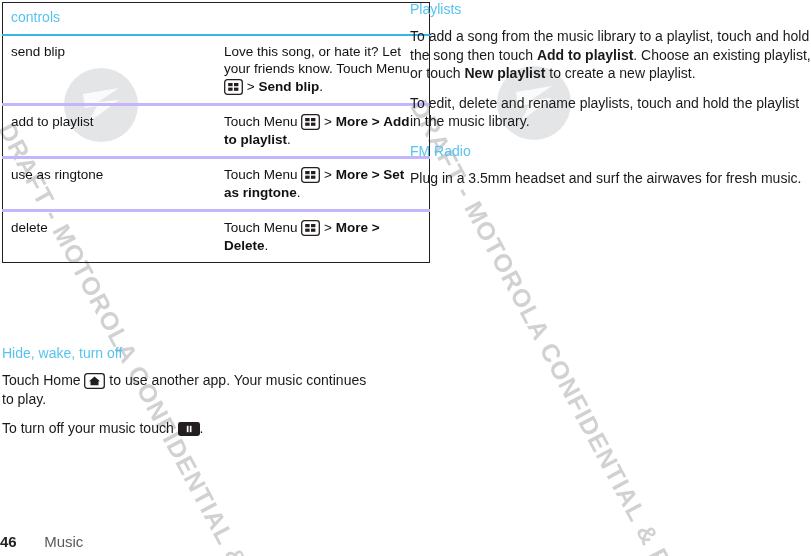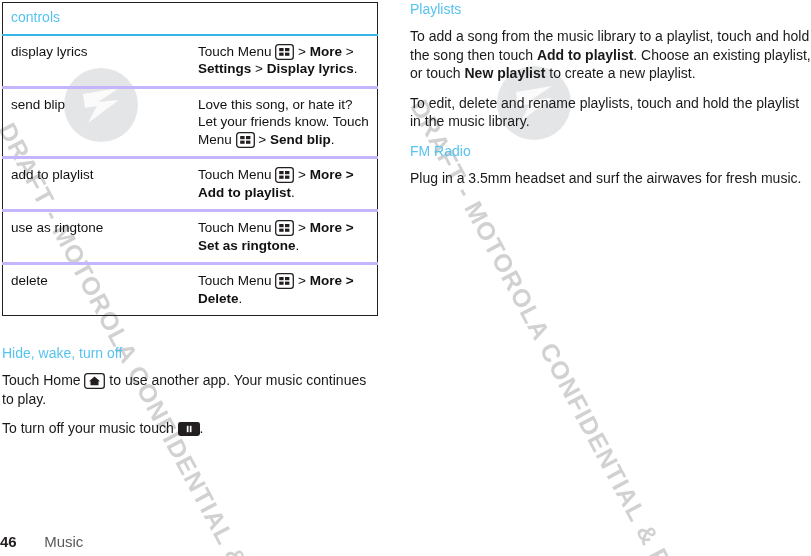--- a/index.html
+++ b/index.html
@@ -53,21 +53,21 @@
     z-index: 2;
   }
   #left-column  { left: 0px;   width: 382px; }
   #right-column { left: 410px; width: 401px; }
 
   
   .spec-table {
     position: absolute;
     left: 2px;
     top: 2px;
-    width: 376px;
+    width: 428px;
     border-collapse: collapse;
     border: 1.5px solid #231f20;
     background: transparent;
     table-layout: fixed;
   }
   .spec-table th,
   .spec-table td {
     vertical-align: top;
     padding: 7px 8px 8px 8px;
     font-size: 13.5px;
@@ -153,30 +153,20 @@
 
 <div class="col" id="left-column">
 
   <table class="spec-table">
     <thead>
       <tr>
         <th colspan="2">controls</th>
       </tr>
     </thead>
     <tbody id="controls-tbody">
-        <tr>
-          <td class="c-feature">display lyrics</td>
-          <td class="c-action">Touch Menu <span class="ico" style="vertical-align: -4px;"><svg width="19" height="16" viewBox="0 0 19 16">
-                <rect x="0.7" y="0.7" width="17.6" height="14.6" rx="2.6" ry="2.6" fill="#fff" stroke="#231f20" stroke-width="1.3"></rect>
-                <rect x="4.2" y="4.0" width="4.4" height="3.2" fill="#231f20"></rect>
-                <rect x="10.0" y="4.0" width="4.4" height="3.2" fill="#231f20"></rect>
-                <rect x="4.2" y="8.6" width="4.4" height="3.2" fill="#231f20"></rect>
-                <rect x="10.0" y="8.6" width="4.4" height="3.2" fill="#231f20"></rect>
-              </svg></span> &gt; <b>More</b> &gt; <b>Settings</b> &gt; <b>Display lyrics</b>.</td>
-        </tr>
         <tr>
           <td class="c-feature">send blip</td>
           <td class="c-action">Love this song, or hate it? Let your friends know. Touch Menu <span class="ico" style="vertical-align: -4px;"><svg width="19" height="16" viewBox="0 0 19 16">
                 <rect x="0.7" y="0.7" width="17.6" height="14.6" rx="2.6" ry="2.6" fill="#fff" stroke="#231f20" stroke-width="1.3"></rect>
                 <rect x="4.2" y="4.0" width="4.4" height="3.2" fill="#231f20"></rect>
                 <rect x="10.0" y="4.0" width="4.4" height="3.2" fill="#231f20"></rect>
                 <rect x="4.2" y="8.6" width="4.4" height="3.2" fill="#231f20"></rect>
                 <rect x="10.0" y="8.6" width="4.4" height="3.2" fill="#231f20"></rect>
               </svg></span> &gt; <b>Send blip</b>.</td>
         </tr>

